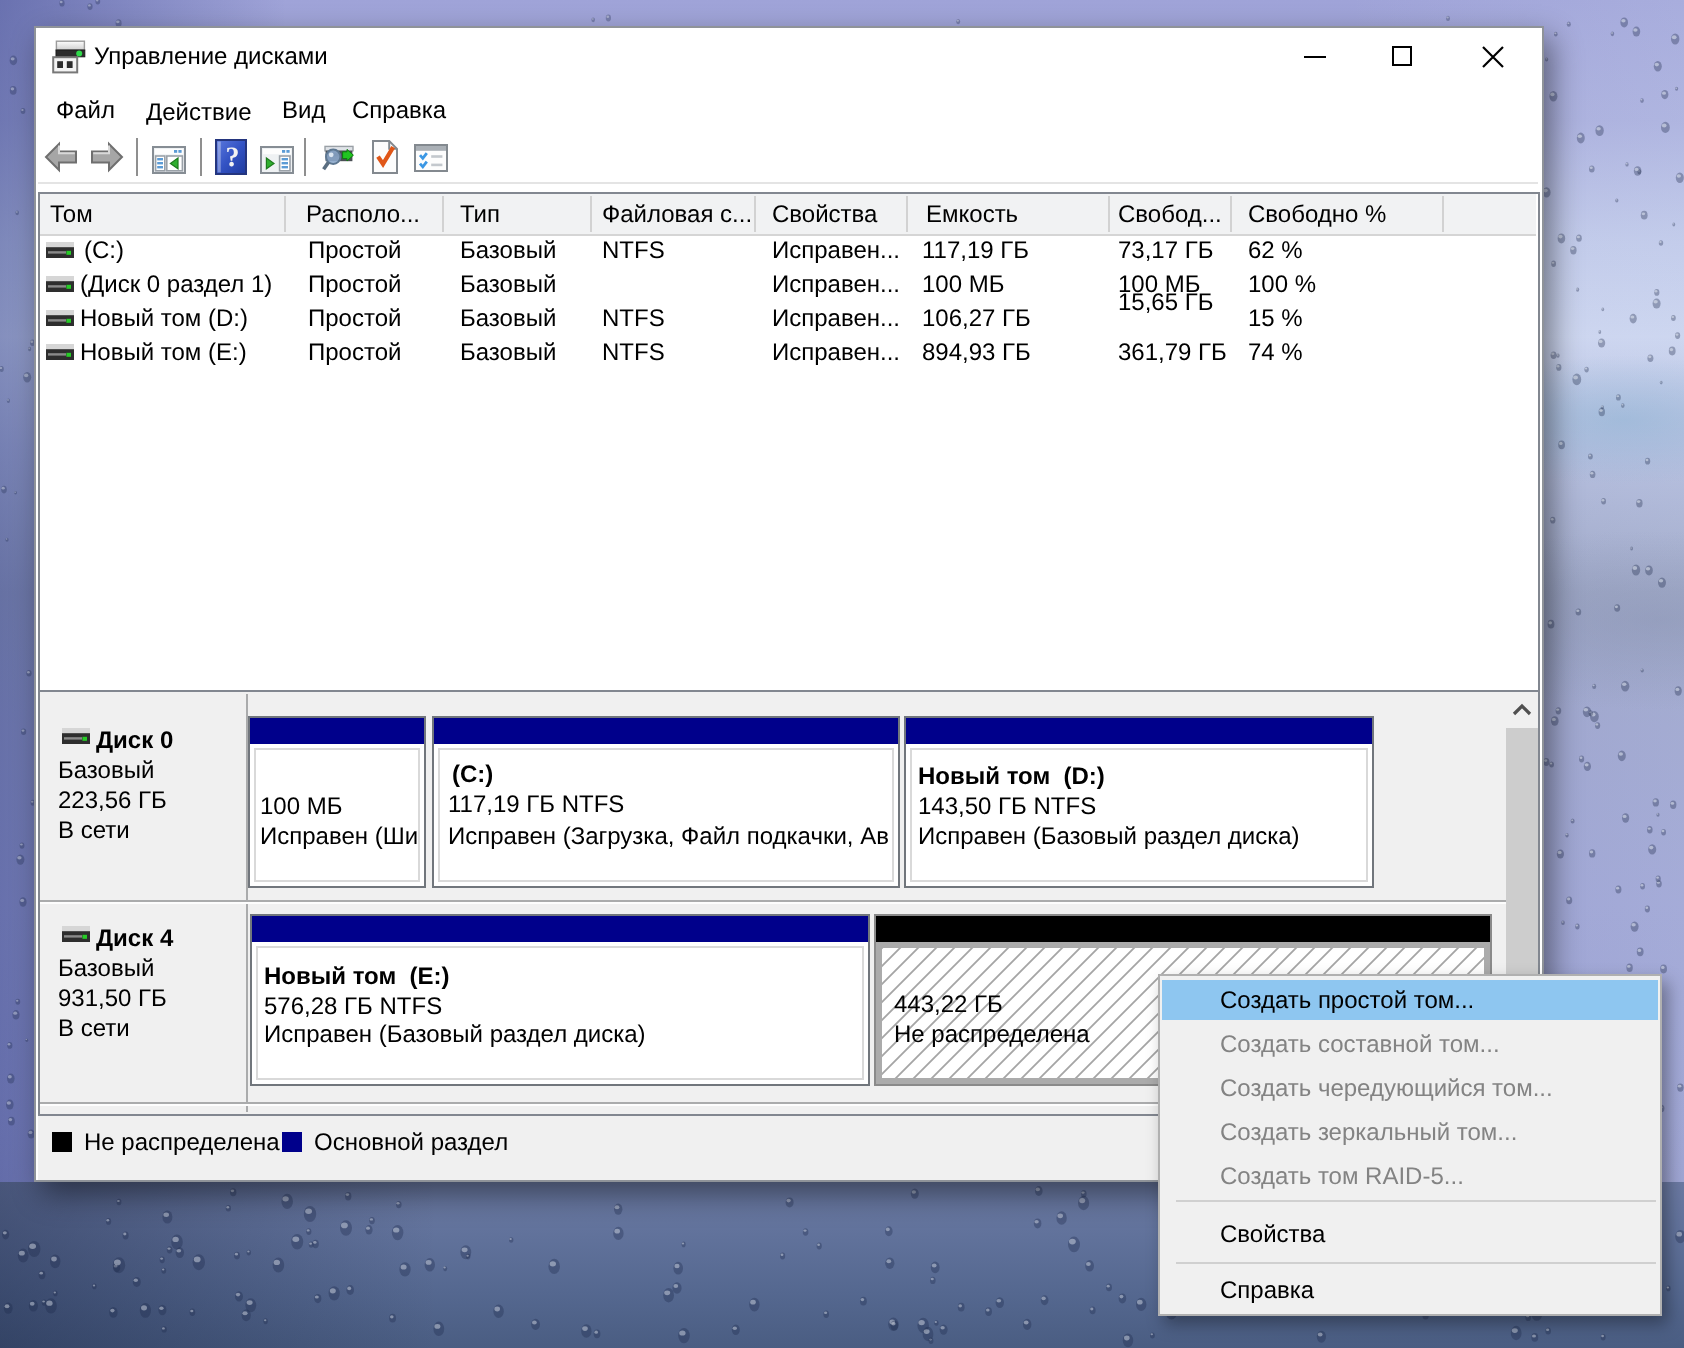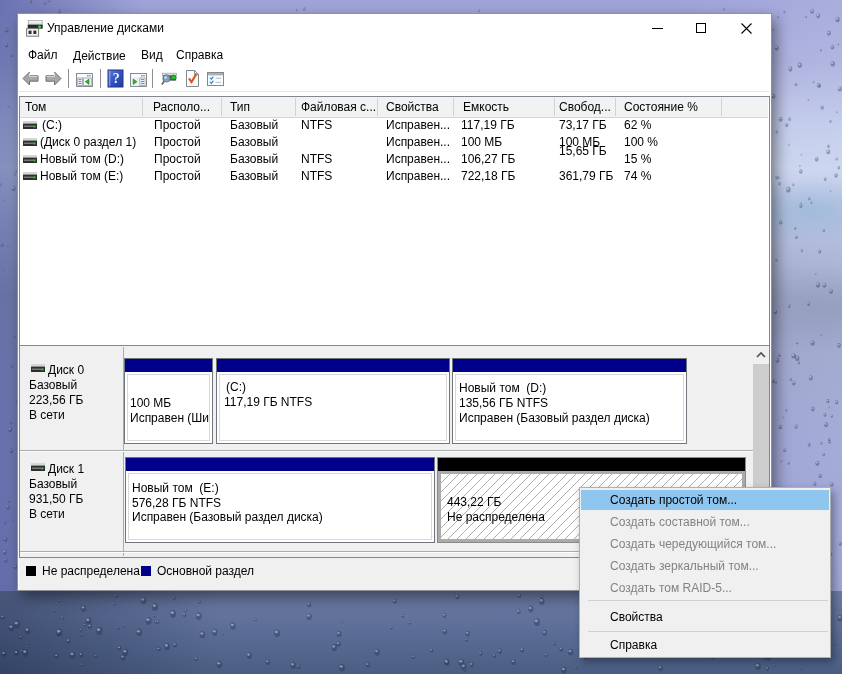--- a/index.html
+++ b/index.html
@@ -1,21 +1,21 @@
 <!DOCTYPE html>
 <html><head>
 <meta charset="utf-8">
 <style>
   html,body{margin:0;padding:0;}
   body{width:842px;height:674px;overflow:hidden;position:relative;
        font-family:"Liberation Sans",sans-serif;}
   .abs{position:absolute;}
   .t{position:absolute;font-size:12px;color:#000;white-space:nowrap;
      line-height:14px;transform:translateY(-50%);}
-  .b{font-weight:normal;text-align:center;}
+  .b{font-weight:bold;text-align:center;}
   .gray{color:#838383;}
   
   #bg{left:0;top:0;width:842px;height:674px;
       background:
         radial-gradient(130px 45px at 812px 210px, rgba(145,180,212,.6), rgba(145,180,212,0) 72%),
         radial-gradient(200px 60px at 830px 310px, rgba(125,135,165,.35), rgba(125,135,165,0) 75%),
         linear-gradient(to right, rgba(32,45,120,.42) 0%, rgba(32,45,120,0) 17%, rgba(215,225,245,0) 80%, rgba(210,220,244,.18) 100%),
         linear-gradient(to bottom,#9fa3d8 0%,#a8addc 9%,#c0c9e9 18%,#ccd5ef 25%,#b3bcdd 33%,#99a2c2 44%,#9aa1cb 54%,#9ba1d2 67%,#979dd0 83%,#8c92c4 100%);}
   #bgbottom{left:0;top:591px;width:842px;height:83px;
       background:
@@ -807,21 +807,21 @@
 <div class="hsep" style="left:554px"></div>
 <div class="hsep" style="left:615px"></div>
 <div class="hsep" style="left:721px"></div>
 <div class="t" style="left:25px;top:107px">Том</div>
 <div class="t" style="left:153px;top:107px">Располо...</div>
 <div class="t" style="left:230px;top:107px">Тип</div>
 <div class="t" style="left:301px;top:107px">Файловая с...</div>
 <div class="t" style="left:386px;top:107px">Свойства</div>
 <div class="t" style="left:463px;top:107px">Емкость</div>
 <div class="t" style="left:559px;top:107px">Свобод...</div>
-<div class="t" style="left:624px;top:107px">Состояние %</div>
+<div class="t" style="left:624px;top:107px">Свободно %</div>
 
 <div id="rows">
     <svg class="abs" style="left:23px;top:120.5px" width="14" height="8" viewBox="0 0 14 8">
       <rect x="0" y="0" width="14" height="8" fill="#2e2e2e"></rect>
       <rect x="0" y="0" width="14" height="2.6" fill="#d6d6d6"></rect>
       <rect x="1" y="4.6" width="9" height="1.2" fill="#8a8a8a"></rect>
       <rect x="10.2" y="4.4" width="2.3" height="2" fill="#27cc27"></rect>
     </svg>
     <div class="t" style="left:42px;top:124.5px">(C:)</div>
     <div class="t" style="left:154px;top:124.5px">Простой</div>
@@ -862,21 +862,21 @@
       <rect x="0" y="0" width="14" height="8" fill="#2e2e2e"></rect>
       <rect x="0" y="0" width="14" height="2.6" fill="#d6d6d6"></rect>
       <rect x="1" y="4.6" width="9" height="1.2" fill="#8a8a8a"></rect>
       <rect x="10.2" y="4.4" width="2.3" height="2" fill="#27cc27"></rect>
     </svg>
     <div class="t" style="left:40px;top:175.5px">Новый том (E:)</div>
     <div class="t" style="left:154px;top:175.5px">Простой</div>
     <div class="t" style="left:230px;top:175.5px">Базовый</div>
     <div class="t" style="left:301px;top:175.5px">NTFS</div>
     <div class="t" style="left:386px;top:175.5px">Исправен...</div>
-    <div class="t" style="left:461px;top:175.5px">722,18 ГБ</div>
+    <div class="t" style="left:461px;top:175.5px">894,93 ГБ</div>
     <div class="t" style="left:559px;top:175.5px">361,79 ГБ</div>
     <div class="t" style="left:624px;top:175.5px">74 %</div>
   </div>
 
 <div id="pane" class="abs"></div>
 
 <div class="abs" style="left:753px;top:347px;width:16px;height:209px;background:#f0f0f0"></div>
 <svg class="abs" style="left:753px;top:347px" width="16" height="16">
     <path d="M4,10 L8,6 L12,10" fill="none" stroke="#505050" stroke-width="1.6"></path>
   </svg>
@@ -906,36 +906,37 @@
   <div class="pbar"></div>
     <div class="pinner"></div>
   <div class="t" style="left:5px;top:44px">100 МБ</div>
   <div class="t" style="left:5px;top:59px">Исправен (Ши</div>
 </div>
 <div class="pbox" style="left:216px;top:358px;width:234px;height:86px">
   <div class="pbar"></div>
     <div class="pinner"></div>
   <div class="t b" style="left:9px;top:28px">(C:)</div>
   <div class="t" style="left:7px;top:43px">117,19 ГБ NTFS</div>
+  <div class="t" style="left:7px;top:59px">Исправен (Загрузка, Файл подкачки, Ав</div>
 </div>
 <div class="pbox" style="left:452px;top:358px;width:235px;height:86px">
   <div class="pbar"></div>
     <div class="pinner"></div>
   <div class="t b" style="left:6px;top:29px">Новый том&nbsp;&nbsp;(D:)</div>
-  <div class="t" style="left:6px;top:44px">135,56 ГБ NTFS</div>
+  <div class="t" style="left:6px;top:44px">143,50 ГБ NTFS</div>
   <div class="t" style="left:6px;top:59px">Исправен (Базовый раздел диска)</div>
 </div>
 
 <svg class="abs" style="left:31px;top:463px" width="14" height="8" viewBox="0 0 14 8">
   <rect x="0" y="0" width="14" height="8" fill="#2e2e2e"></rect>
   <rect x="0" y="0" width="14" height="2.6" fill="#d6d6d6"></rect>
   <rect x="1" y="4.6" width="9" height="1.2" fill="#8a8a8a"></rect>
   <rect x="10.2" y="4.4" width="2.3" height="2" fill="#27cc27"></rect>
 </svg>
-<div class="t b" style="left:48px;top:469px">Диск 1</div>
+<div class="t b" style="left:48px;top:469px">Диск 4</div>
 <div class="t" style="left:29px;top:484px">Базовый</div>
 <div class="t" style="left:29px;top:499px">931,50 ГБ</div>
 <div class="t" style="left:29px;top:514px">В сети</div>
 
 <div class="pbox" style="left:125px;top:457px;width:310px;height:86px">
   <div class="pbar"></div>
     <div class="pinner"></div>
   <div class="t b" style="left:6px;top:30px">Новый том&nbsp;&nbsp;(E:)</div>
   <div class="t" style="left:6px;top:45px">576,28 ГБ NTFS</div>
   <div class="t" style="left:6px;top:59px">Исправен (Базовый раздел диска)</div>

